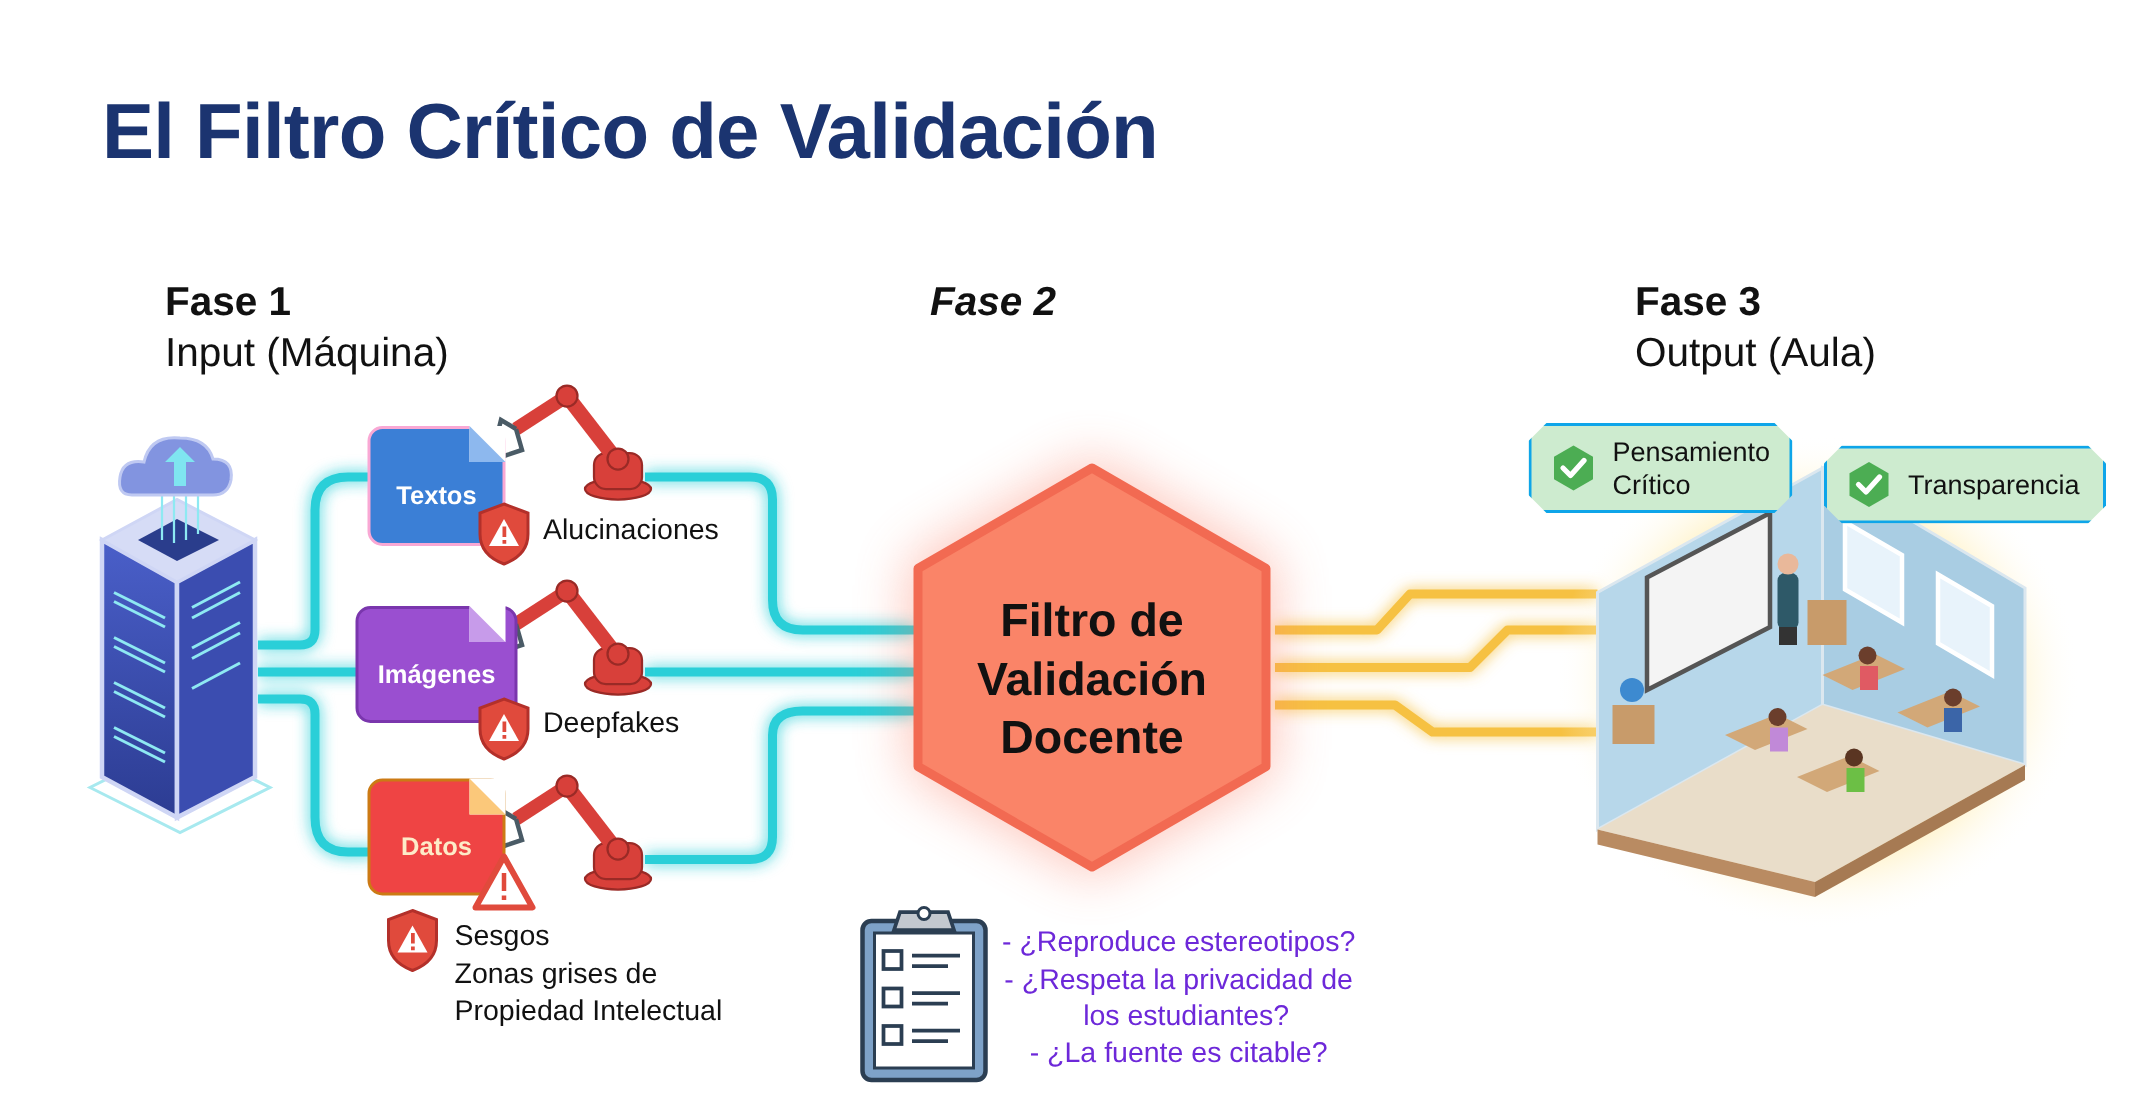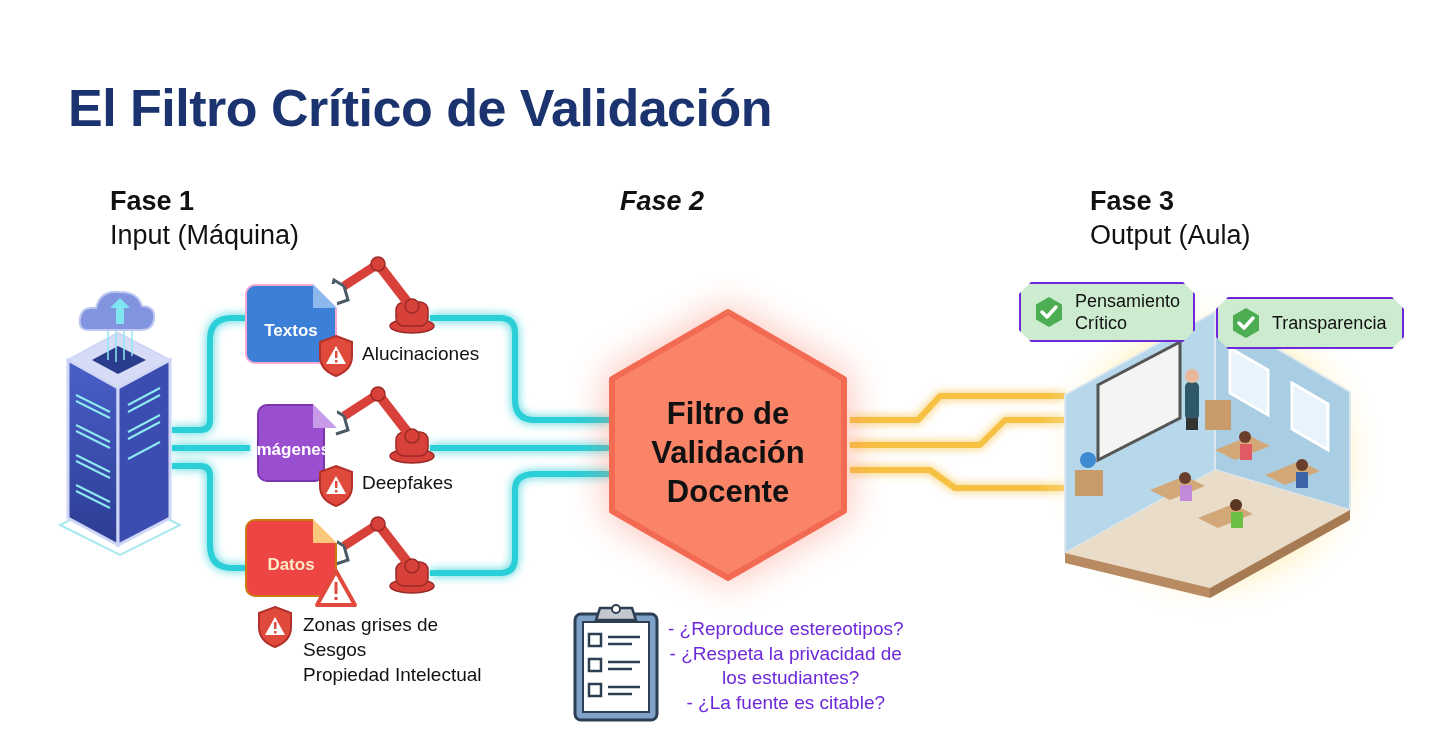--- a/index.html
+++ b/index.html
@@ -1,27 +1,27 @@
 <!DOCTYPE html>
 <html><head>
 <meta charset="utf-8">
 <style>
   html,body{margin:0;padding:0;}
   body{width:1431px;height:743px;background:#ffffff;position:relative;overflow:hidden;font-family:"Liberation Sans","DejaVu Sans",sans-serif;color:#111;}
   .abs{position:absolute;}
-  .title{left:68px;top:58px;font-size:52px;font-weight:700;color:#1b3470;letter-spacing:-0.5px;white-space:nowrap;margin-top:20px;}
+  .title{left:68px;top:58px;font-size:52px;font-weight:700;color:#1b3470;letter-spacing:-0.5px;white-space:nowrap;}
   .phase{text-align:left;white-space:nowrap;margin-top:12px;}
   .phase .num{font-size:27px;font-weight:700;color:#111;line-height:34px;}
   .phase .sub{font-size:27px;color:#111;line-height:34px;}
   svg.wires{position:absolute;left:0;top:0;}
   .doc{border-radius:10px;color:#fff;font-weight:700;font-size:17px;display:flex;align-items:center;justify-content:center;box-sizing:border-box;padding-top:14px;}
   .risk-label{font-size:19px;color:#111;white-space:nowrap;}
   .hex-text{font-size:31px;font-weight:700;color:#111;text-align:center;line-height:39px;}
   .check-q{font-size:19px;color:#6d28d9;line-height:24.5px;white-space:nowrap;text-align:center;}
-  .badge{background:#cdebcf;border:2px solid #6d28d9;display:flex;align-items:center;gap:10px;padding:0 12px;box-sizing:border-box;clip-path:polygon(12px 0,calc(100% - 12px) 0,100% 12px,100% calc(100% - 12px),calc(100% - 12px) 100%,12px 100%,0 calc(100% - 12px),0 12px);}
+  .badge{background:#cdebcf;border:2px solid #0ea5e9;display:flex;align-items:center;gap:10px;padding:0 12px;box-sizing:border-box;clip-path:polygon(12px 0,calc(100% - 12px) 0,100% 12px,100% calc(100% - 12px),calc(100% - 12px) 100%,12px 100%,0 calc(100% - 12px),0 12px);}
   .badge .txt{font-size:18px;color:#111;line-height:22px;}
 </style>
 </head>
 <body>
 
 <div class="abs title">El Filtro Crítico de Validación</div>
 
 <div class="abs phase" style="left:110px;top:172px;width:240px;">
   <div class="num">Fase 1</div>
   <div class="sub">Input (Máquina)</div>
@@ -167,21 +167,21 @@
     <rect x="1075" y="470" width="28" height="26" fill="#c89b6a"></rect>
     <circle cx="1088" cy="460" r="8" fill="#3d8ad0"></circle>
   </g>
 </svg>
 
 <div class="abs doc" style="left:245px;top:284px;width:92px;height:80px;background:#3b7fd6;border:2px solid #f9a8d4;">
   <span>Textos</span>
 </div>
 <div class="abs" style="left:313px;top:284px;width:0;height:0;border-top:24px solid #ffffff;border-left:24px solid #8db8ee;"></div>
 
-<div class="abs doc" style="left:257px;top:404px;width:68px;height:78px;background:#9a4fd0;border:2px solid #7a36ad;">
+<div class="abs doc" style="left:237px;top:404px;width:108px;height:78px;background:#9a4fd0;border:2px solid #7a36ad;">
   <span>Imágenes</span>
 </div>
 <div class="abs" style="left:313px;top:404px;width:0;height:0;border-top:24px solid #ffffff;border-left:24px solid #c79bea;"></div>
 
 <div class="abs doc" style="left:245px;top:519px;width:92px;height:78px;background:#ef4444;border:2px solid #cc7a14;">
   <span style="color:#fdebc8;">Datos</span>
 </div>
 <div class="abs" style="left:313px;top:519px;width:0;height:0;border-top:24px solid #ffffff;border-left:24px solid #fbc87a;"></div>
 
 <svg class="abs" style="left:317px;top:334px;" width="38" height="44" viewBox="0 0 38 44">
@@ -206,22 +206,22 @@
     <rect x="20.5" y="29" width="3" height="3" fill="#e04a3c"></rect>
 </svg>
 
 <svg class="abs" style="left:256px;top:605px;" width="38" height="44" viewBox="0 0 38 44">
   <path d="M19 2 L35 8 L35 22 Q35 36 19 42 Q3 36 3 22 L3 8 Z" fill="#e04a3c" stroke="#b3302a" stroke-width="2"></path>
   <path d="M19 12 L29 30 L9 30 Z" fill="#fff"></path>
     <rect x="18" y="17" width="2.5" height="7" fill="#e04a3c"></rect>
     <rect x="18" y="26" width="2.5" height="2.5" fill="#e04a3c"></rect>
 </svg>
 <div class="abs" style="left:303px;top:612px;line-height:25px;">
+  <div class="risk-label">Sesgos</div>
   <div class="risk-label">Zonas grises de</div>
-  <div class="risk-label">Sesgos</div>
   <div class="risk-label">Propiedad Intelectual</div>
 </div>
 
 <div class="abs hex-text" style="left:612px;top:394px;width:232px;">
   <div>Filtro de</div>
   <div>Validación</div>
   <div>Docente</div>
 </div>
 
 <svg class="abs" style="left:572px;top:602px;" width="90" height="122" viewBox="0 0 90 122">

